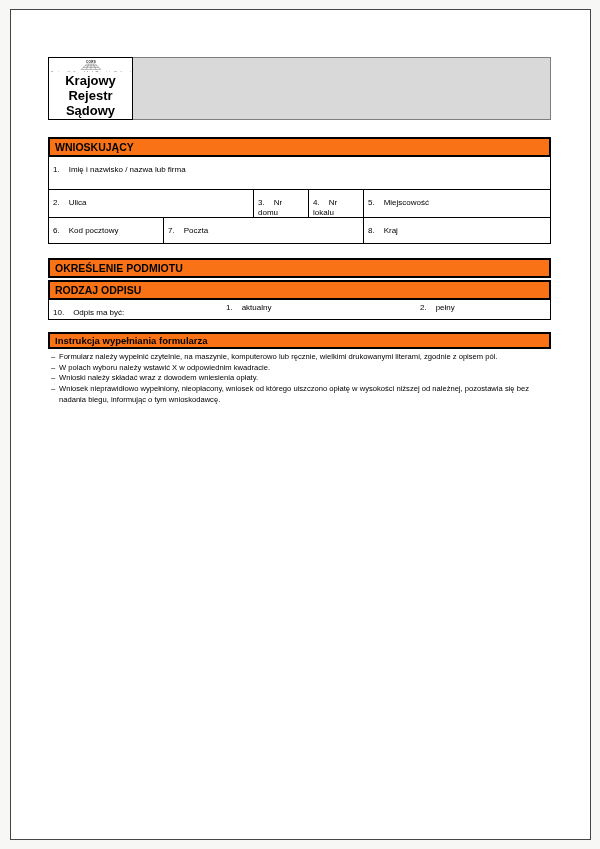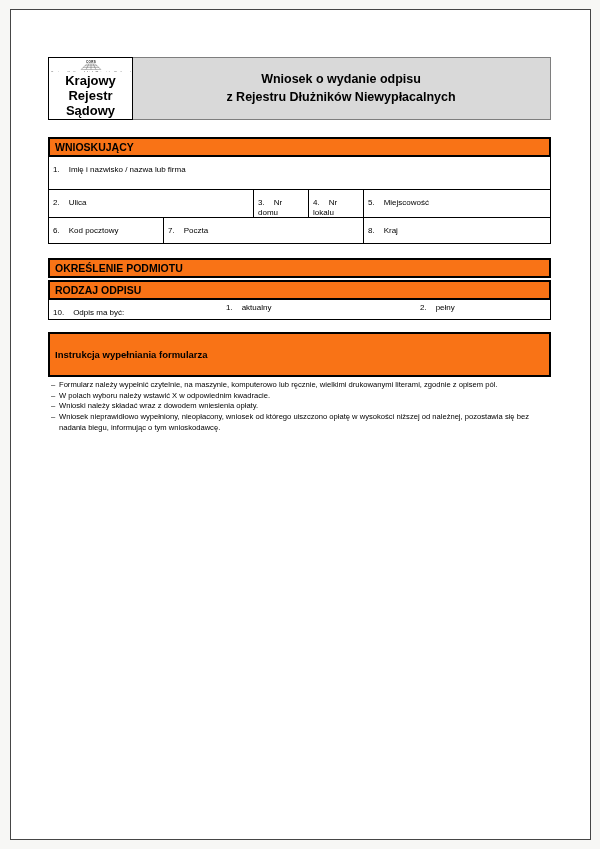--- a/index.html
+++ b/index.html
@@ -57,21 +57,21 @@
   
   .section-bar {
     border: 2px solid #000;
     font-weight: bold; font-size: 10.5px;
     padding: 2px 5px;
     background: #f97316;
   }
   .bar-applicant { margin-top: 17px; }
   .bar-subject   { margin-top: 14px; }
   .bar-copytype  { margin-top: 2px; }
-  .bar-instr     { margin-top: 12px; font-size: 9.5px; padding: 15px 5px; }
+  .bar-instr     { margin-top: 12px; font-size: 9.5px; padding: 1px 5px; }
 
   
   .frow { display: flex; border: 1px solid #000; border-top: 0; background: #fff; }
   .fcell {
     border-right: 1px solid #000;
     padding: 8px 4px;
     font-size: 8px; line-height: 1.2;
     position: relative;
   }
   .fcell:last-child { border-right: none; }
@@ -131,24 +131,20 @@
             <line x1="43.5" y1="12" x2="51.5" y2="28"></line>
             <line x1="50" y1="12" x2="66" y2="28"></line>
           </g>
         </svg>
         <div class="logo-micro">Centrum Ogólnopolskich Rejestrów Sądowych</div>
         <div class="registry-name">
           <div>Krajowy Rejestr</div>
           <div>Sądowy</div>
         </div>
       </div>
-      <div class="title-box">
-        <div>Wniosek o wydanie odpisu</div>
-        <div>z Rejestru Dłużników Niewypłacalnych</div>
-      </div>
     </div>
 
     <div class="section-bar bar-applicant">WNIOSKUJĄCY</div>
 
     <div class="frow r1">
       <div class="fcell" style="flex:1">
         <span class="fno">1.</span><span>Imię i nazwisko / nazwa lub firma</span>
       </div>
     </div>
 

